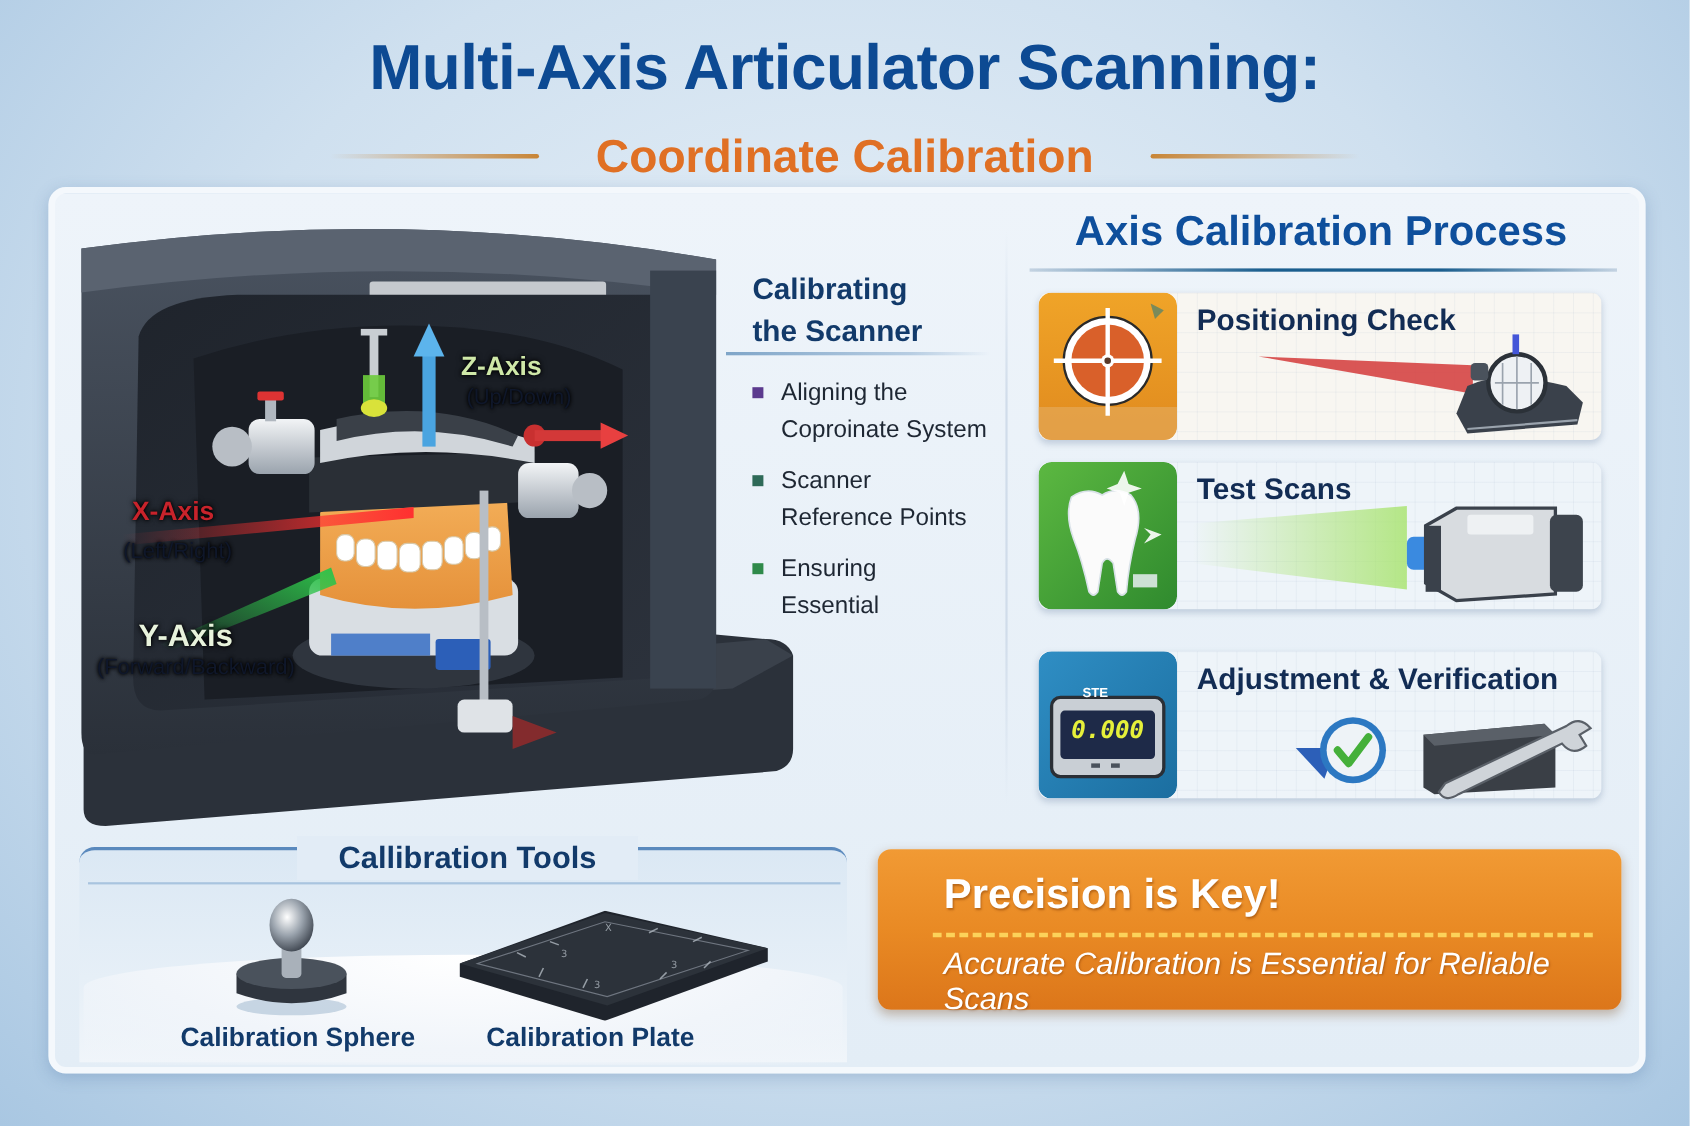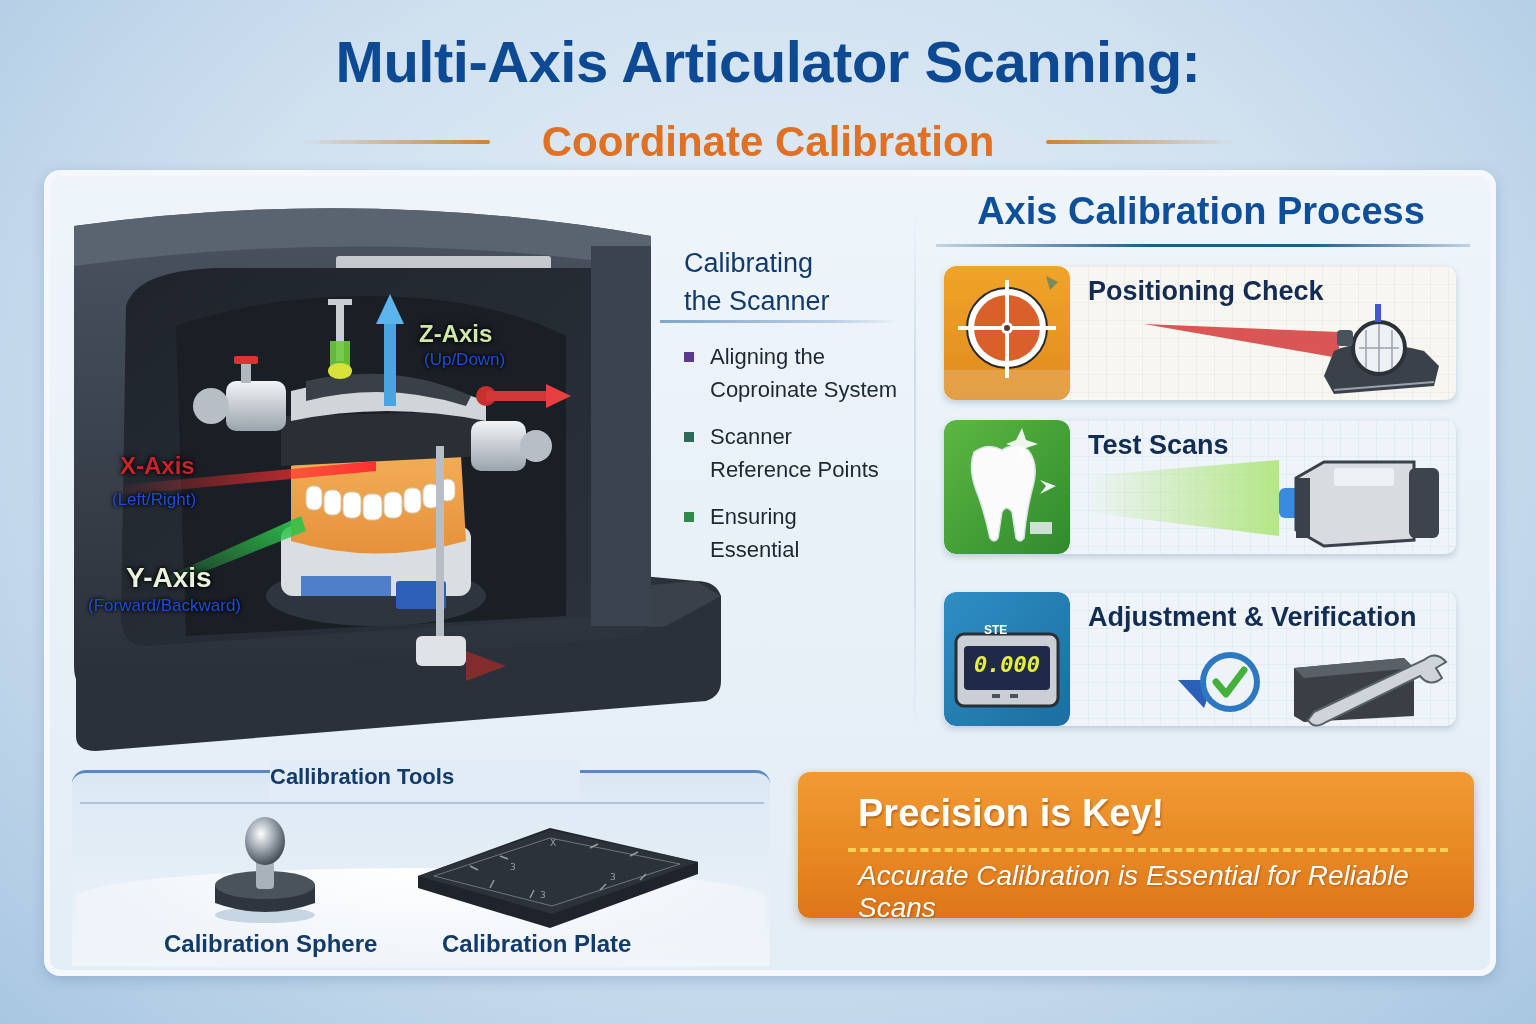--- a/index.html
+++ b/index.html
@@ -29,26 +29,26 @@
     position: absolute; left: 44px; top: 170px; width: 1452px; height: 806px;
     background: linear-gradient(180deg, #eef4fa 0%, #e3edf6 100%);
     border: 6px solid #f4f8fc; border-radius: 16px;
     box-shadow: 0 4px 14px rgba(60,100,150,0.25);
   }
 
   
   .scanner { position: absolute; left: 66px; top: 196px; width: 660px; height: 560px; }
   .scanner svg { width: 100%; height: 100%; }
   .axis-label { position: absolute; font-weight: 700; text-shadow: 0 0 3px #000, 0 0 6px #000; }
-  .axis-sub { position: absolute; font-size: 17px; color: #1d4ed8; text-shadow: 0 0 3px #000, 0 0 4px #000; }
+  .axis-sub { position: absolute; font-size: 20px; color: #0f172a; text-shadow: 0 0 3px #000, 0 0 4px #000; }
 
   
   .calib-heading {
     position: absolute; left: 684px; top: 244px; width: 200px;
-    font-size: 27px; font-weight: 400; color: #123a6a; line-height: 38px;
+    font-size: 27px; font-weight: 700; color: #123a6a; line-height: 38px;
   }
   .calib-rule {
     position: absolute; left: 660px; top: 320px; width: 240px; height: 3px;
     background: linear-gradient(90deg, #7fa5c8 0%, #b7cde2 70%, rgba(183,205,226,0) 100%);
   }
   .bullets { position: absolute; left: 684px; top: 340px; width: 230px; }
   .bullet { display: flex; margin-bottom: 14px; }
   .bullet .sq { width: 10px; height: 10px; margin-top: 12px; margin-right: 16px; flex: none; }
   .bullet .txt { font-size: 22px; color: #1e2733; line-height: 33px; }
 
@@ -91,22 +91,22 @@
     position: absolute; left: 72px; top: 770px; width: 698px; height: 196px;
     border-radius: 14px 14px 0 0;
     border-top: 3px solid #5a89bd;
     background: linear-gradient(180deg, #dbe8f4 0%, #e6eff7 60%, #f0f5fa 100%);
   }
   .tools-title-bg {
     position: absolute; left: 270px; top: 760px; width: 310px; height: 40px;
     background: #e2ecf6;
   }
   .tools-title {
-    position: absolute; left: 270px; top: 764px; width: 310px; 
-    font-size: 22px; font-weight: 700; color: #123a6a;
+    position: absolute; left: 270px; top: 764px; width: 310px; text-align: center;
+    font-size: 28px; font-weight: 700; color: #123a6a;
   }
   .tools-inner-rule {
     position: absolute; left: 80px; top: 802px; width: 684px; height: 2px; background: #a8c4df;
   }
   .tools-floor {
     position: absolute; left: 76px; top: 868px; width: 690px; height: 100px;
     background: radial-gradient(ellipse at 50% 0%, #ffffff 0%, #f1f5fa 60%, rgba(240,245,250,0) 100%);
     border-radius: 50% 50% 0 0 / 30% 30% 0 0;
   }
   .tool-caption { position: absolute; font-size: 24px; font-weight: 700; color: #123a6a; }

